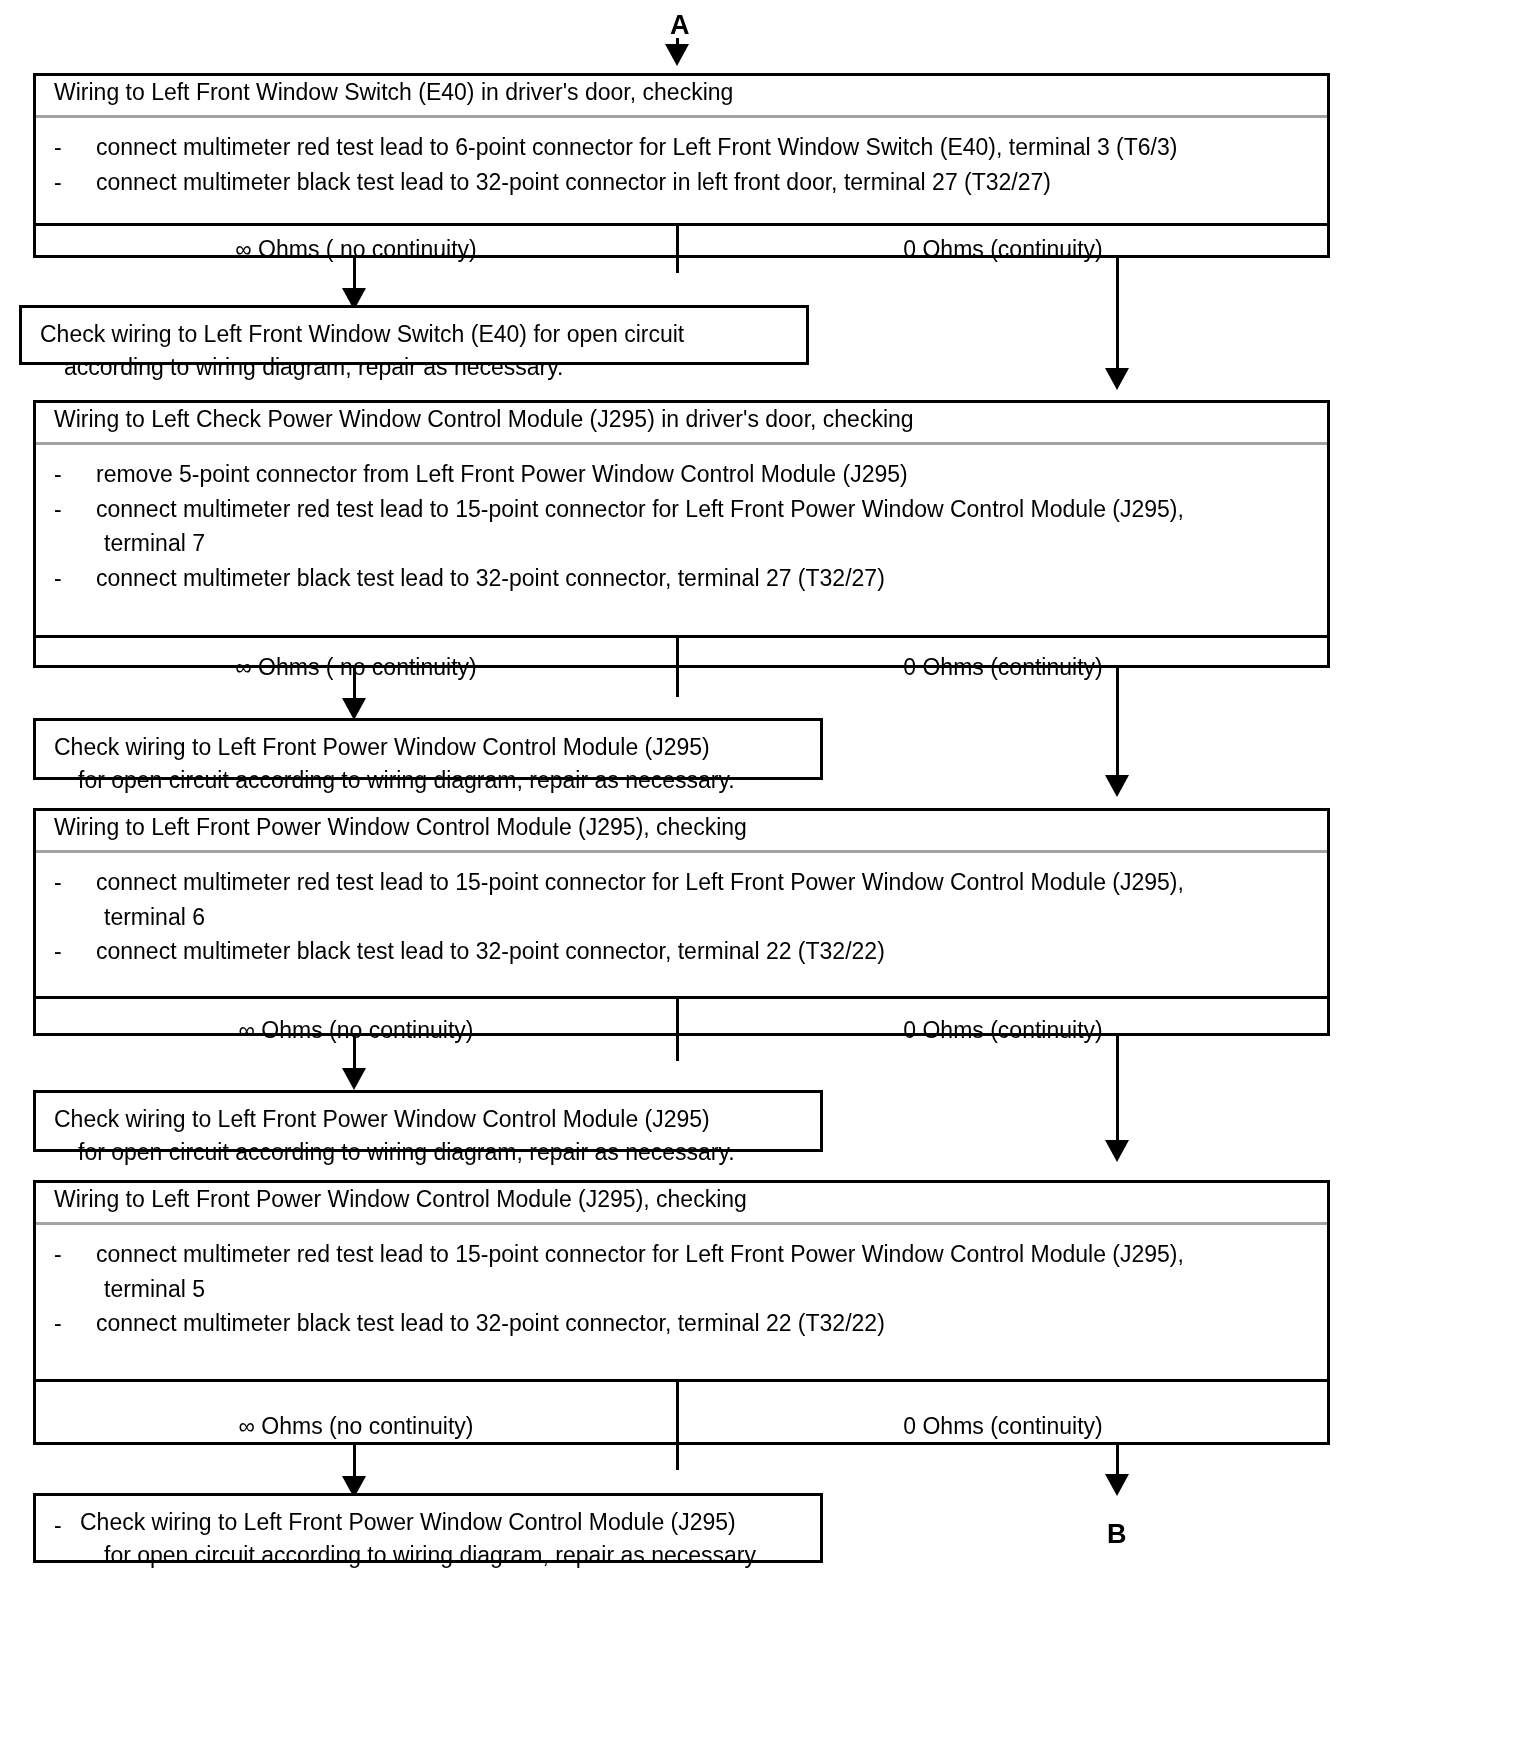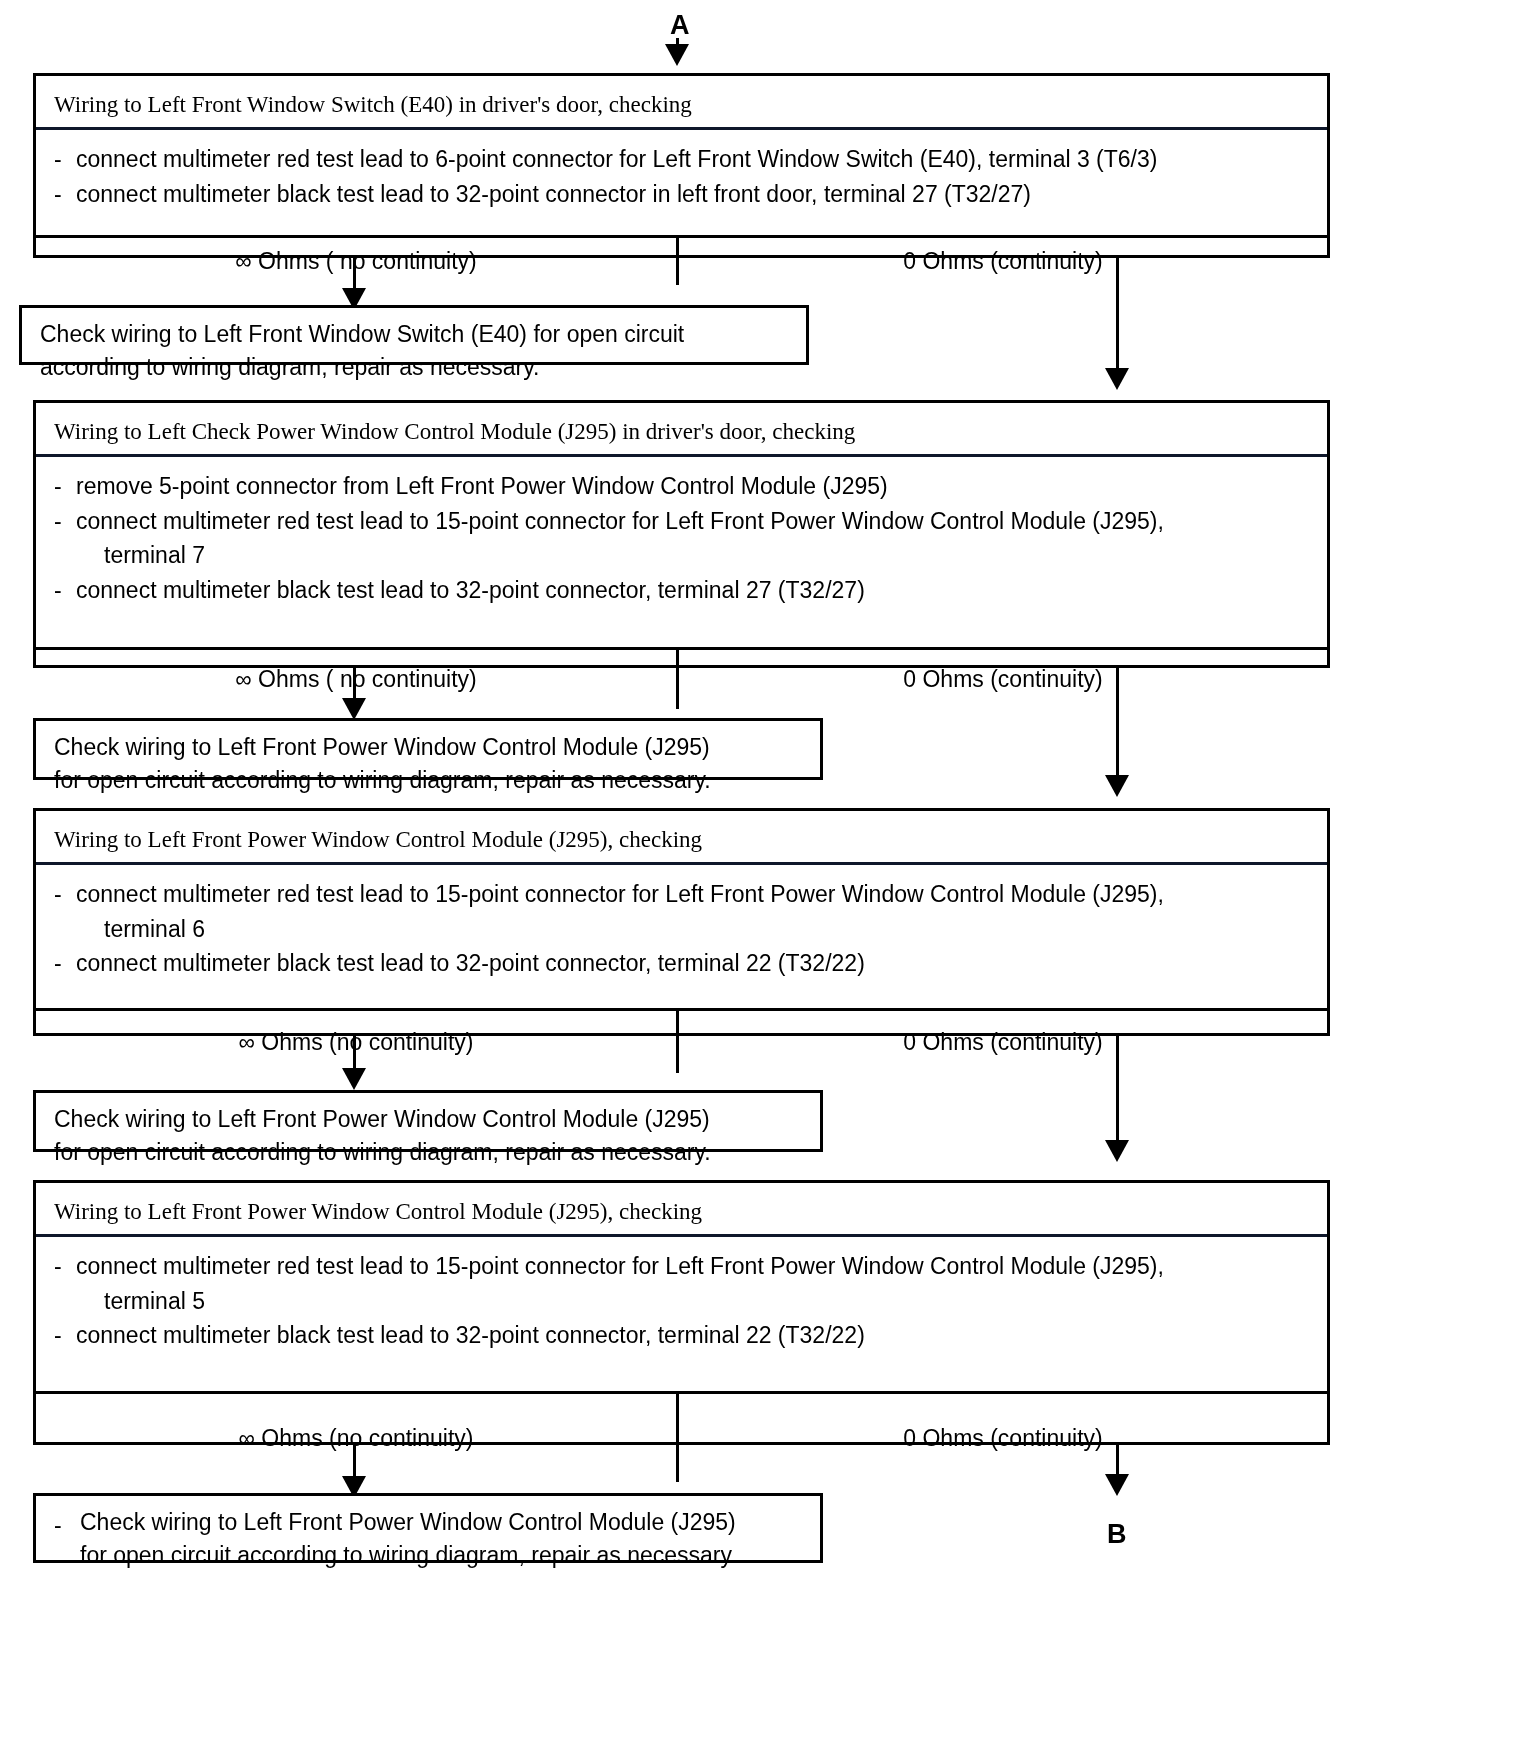--- a/index.html
+++ b/index.html
@@ -45,38 +45,37 @@
 
   
   .test-box {
     position: absolute;
     border: 3px solid #000000;
     box-sizing: border-box;
     background: #ffffff;
   }
   .tb-title {
     font-size: 23px;
-    padding: 16px 0 9px 18px;
-    border-bottom: 3px solid #0f172a;
+    padding: 3px 0 9px 18px;
+    border-bottom: 3px solid #a3a3a3;
     white-space: nowrap;
-    font-family: Liberation Serif, serif;
   }
   .tb-body {
     border-bottom: 3px solid #000000;
     padding: 14px 0 16px 0;
   }
   .tb-body ul {
     margin: 0;
     padding: 0;
     list-style: none;
   }
   .tb-body li {
     font-size: 23px;
     line-height: 1.33;
-    padding-left: 40px;
+    padding-left: 60px;
     position: relative;
     margin-bottom: 4px;
   }
   .tb-body li::before {
     content: "-";
     position: absolute;
     left: 18px;
     top: 0;
   }
   .tb-body li.cont {
@@ -102,21 +101,21 @@
   
   .action-box {
     position: absolute;
     border: 3px solid #000000;
     box-sizing: border-box;
     background: #ffffff;
     padding: 10px 12px 12px 18px;
     font-size: 23px;
     line-height: 1.42;
   }
-  .action-box .l2 { display: block; }
+  .action-box .l2 { display: block; margin-left: 24px; }
   .action-box.dashed-item .l1 { position: relative; padding-left: 26px; }
   .action-box.dashed-item .l1::before {
     content: "-";
     position: absolute;
     left: 0;
     top: 0;
   }
   .action-box.dashed-item .l2 { padding-left: 26px; }
 </style>
 </head>

